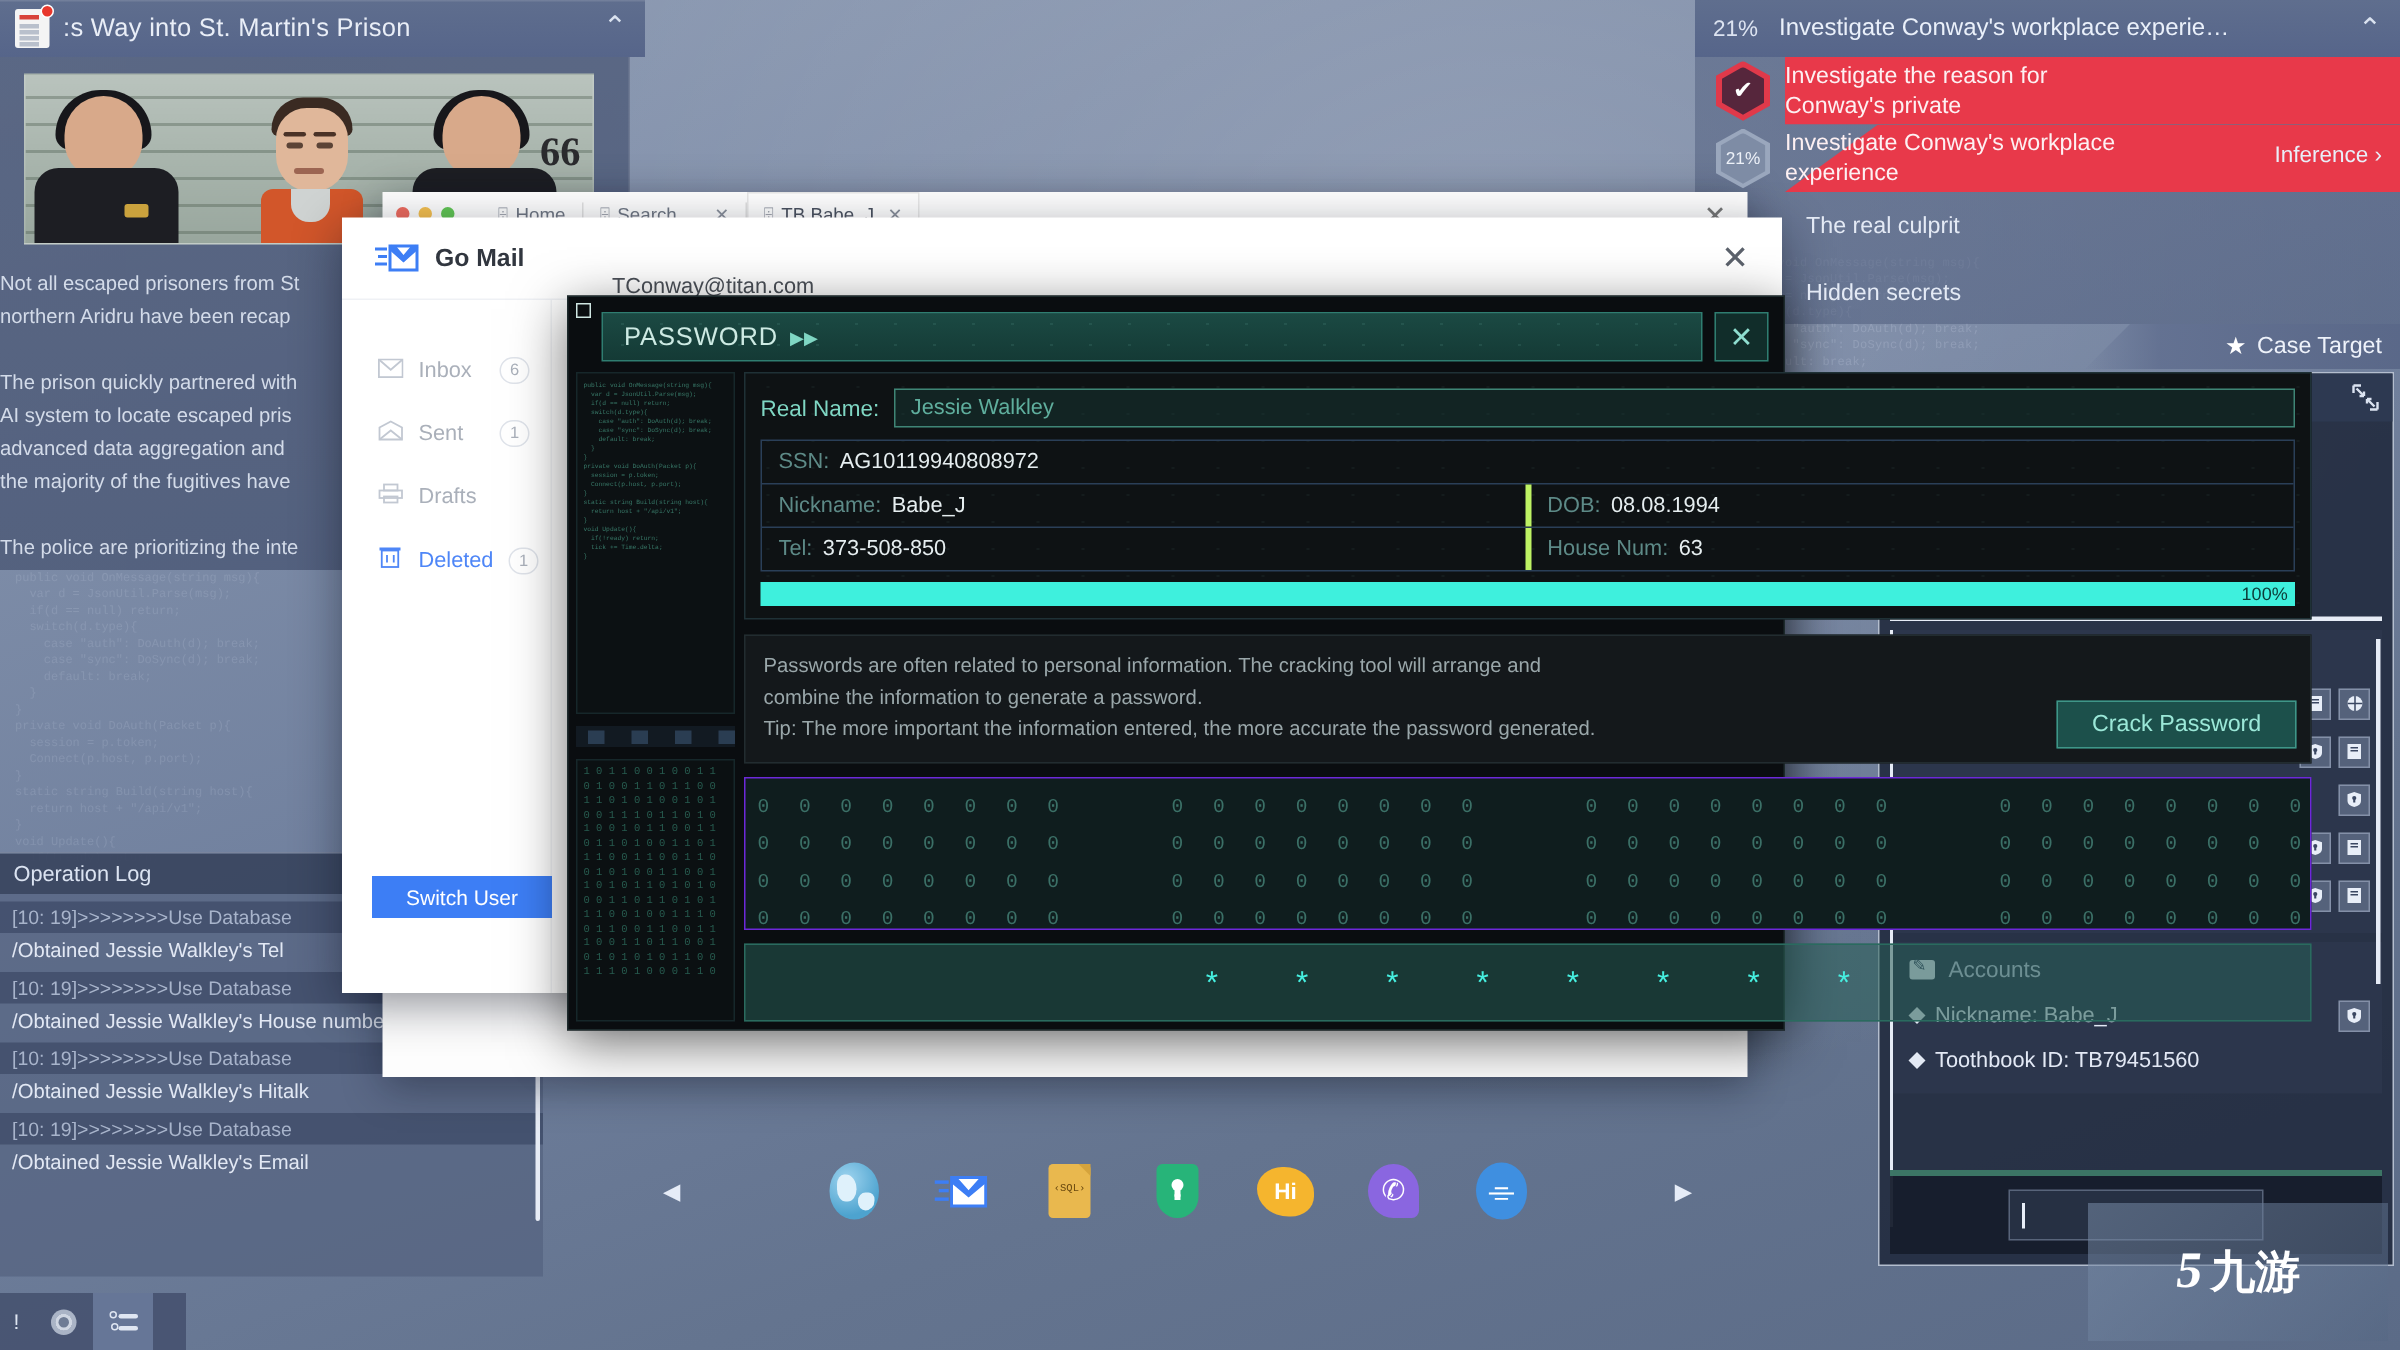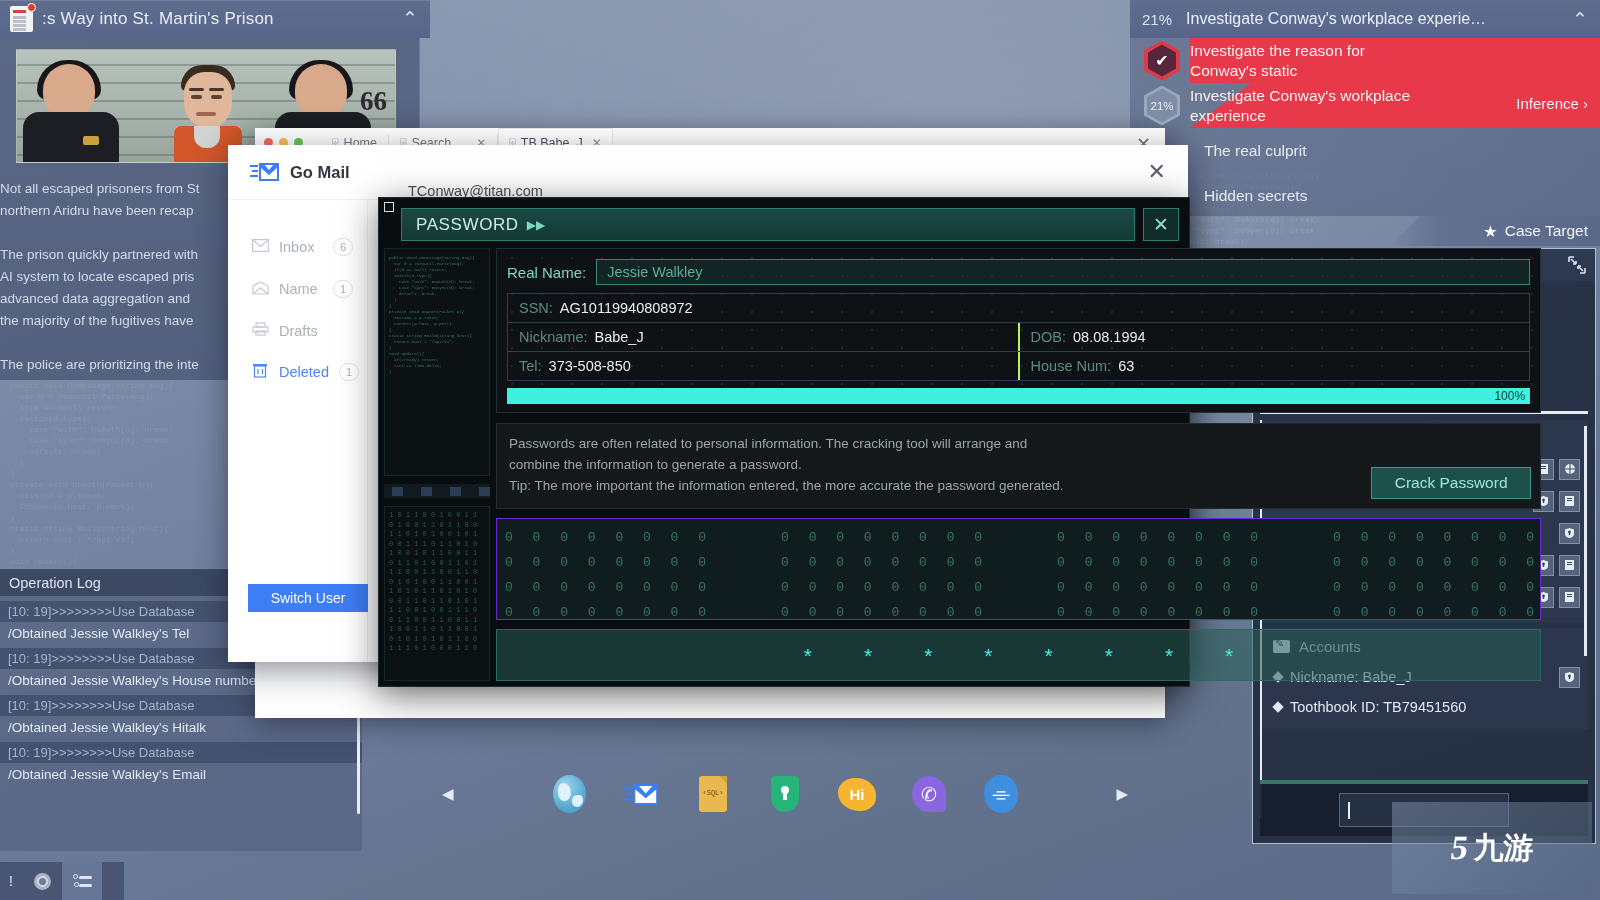--- a/index.html
+++ b/index.html
@@ -364,21 +364,21 @@
   .fc-dots { position:absolute; inset:0; background-image: radial-gradient(rgba(120,190,175,.12) 1px, transparent 1px); background-size: 30px 18px; }
   .rn-row { display: flex; align-items: center; gap: 10px; margin-bottom: 8px; position: relative; }
   .rn-label { color: #7fd6c3; font-size: 15px; }
   .rn-input {
     flex: 1; height: 26px; background: rgba(26,66,60,.38); border: 1px solid #3f8576;
     display: flex; align-items: center; padding-left: 10px; color: #5fae9d; font-size: 14.5px;
   }
   .grid2 { border: 1px solid #2a3f58; position: relative; }
   .g-row { display: flex; border-bottom: 1px solid #2a3f58; }
   .g-row:last-child { border-bottom: none; }
-  .g-cell { flex: 1; padding: 6px 0 6px 11px; display: flex; gap: 7px; align-items: baseline; border-right: 2px solid #bef264; }
+  .g-cell { flex: 1; padding: 6px 0 6px 11px; display: flex; gap: 7px; align-items: baseline; border-right: 4px solid #bef264; }
   .g-cell:last-child { border-right: none; }
   .g-cell.full { flex: 1 1 100%; }
   .g-lab { color: #5d8a87; font-size: 14.5px; }
   .g-val { color: #e6eef0; font-size: 14.5px; }
   .progress-wrap { height: 16px; background: #12282c; margin-top: 7px; position: relative; }
   .progress-fill { height: 100%; background: #3ef0dd; }
   .progress-pct {
     position: absolute; right: 5px; top: 0; height: 16px; line-height: 16px;
     color: #0d3b38; font-size: 12px;
   }
@@ -571,21 +571,21 @@
 
   <div class="obj-panel">
     <div class="obj-row r1">
       <div class="obj-hl"></div>
       <div class="hexbox">
         <div class="hex done">
             <span class="tick">✔</span>
           </div>
       </div>
       <div class="obj-label" style="white-space:pre-line">Investigate the reason for
-Conway's static</div>
+Conway's private</div>
     </div>
     <div class="obj-row r2">
       <div class="obj-hl"></div>
       <div class="hexbox">
         <div class="hex prog">
             <span class="pctlbl">21%</span>
           </div>
       </div>
       <div class="obj-label" style="white-space:pre-line">Investigate Conway's workplace
 experience</div>
@@ -842,21 +842,21 @@
           <span>Inbox</span>
           <span class="mside-badge">6</span>
         </div>
         <div class="mside-item">
           <span>
             <svg width="17" height="14">
                 <path d="M1 5 L8.5 1 L16 5 V13 H1 Z" fill="none" stroke="#c2c8d2" stroke-width="1.2"></path>
                 <path d="M1 13 L8.5 7 L16 13" fill="none" stroke="#c2c8d2" stroke-width="1.2"></path>
               </svg>
           </span>
-          <span>Name</span>
+          <span>Sent</span>
           <span class="mside-badge">1</span>
         </div>
         <div class="mside-item">
           <span>
             <svg width="17" height="14">
                 <rect x="4" y="1" width="9" height="4" fill="none" stroke="#c2c8d2" stroke-width="1.2"></rect>
                 <rect x="1" y="5" width="15" height="5" fill="none" stroke="#c2c8d2" stroke-width="1.2"></rect>
                 <rect x="4" y="9" width="9" height="4" fill="none" stroke="#c2c8d2" stroke-width="1.2"></rect>
               </svg>
           </span>

